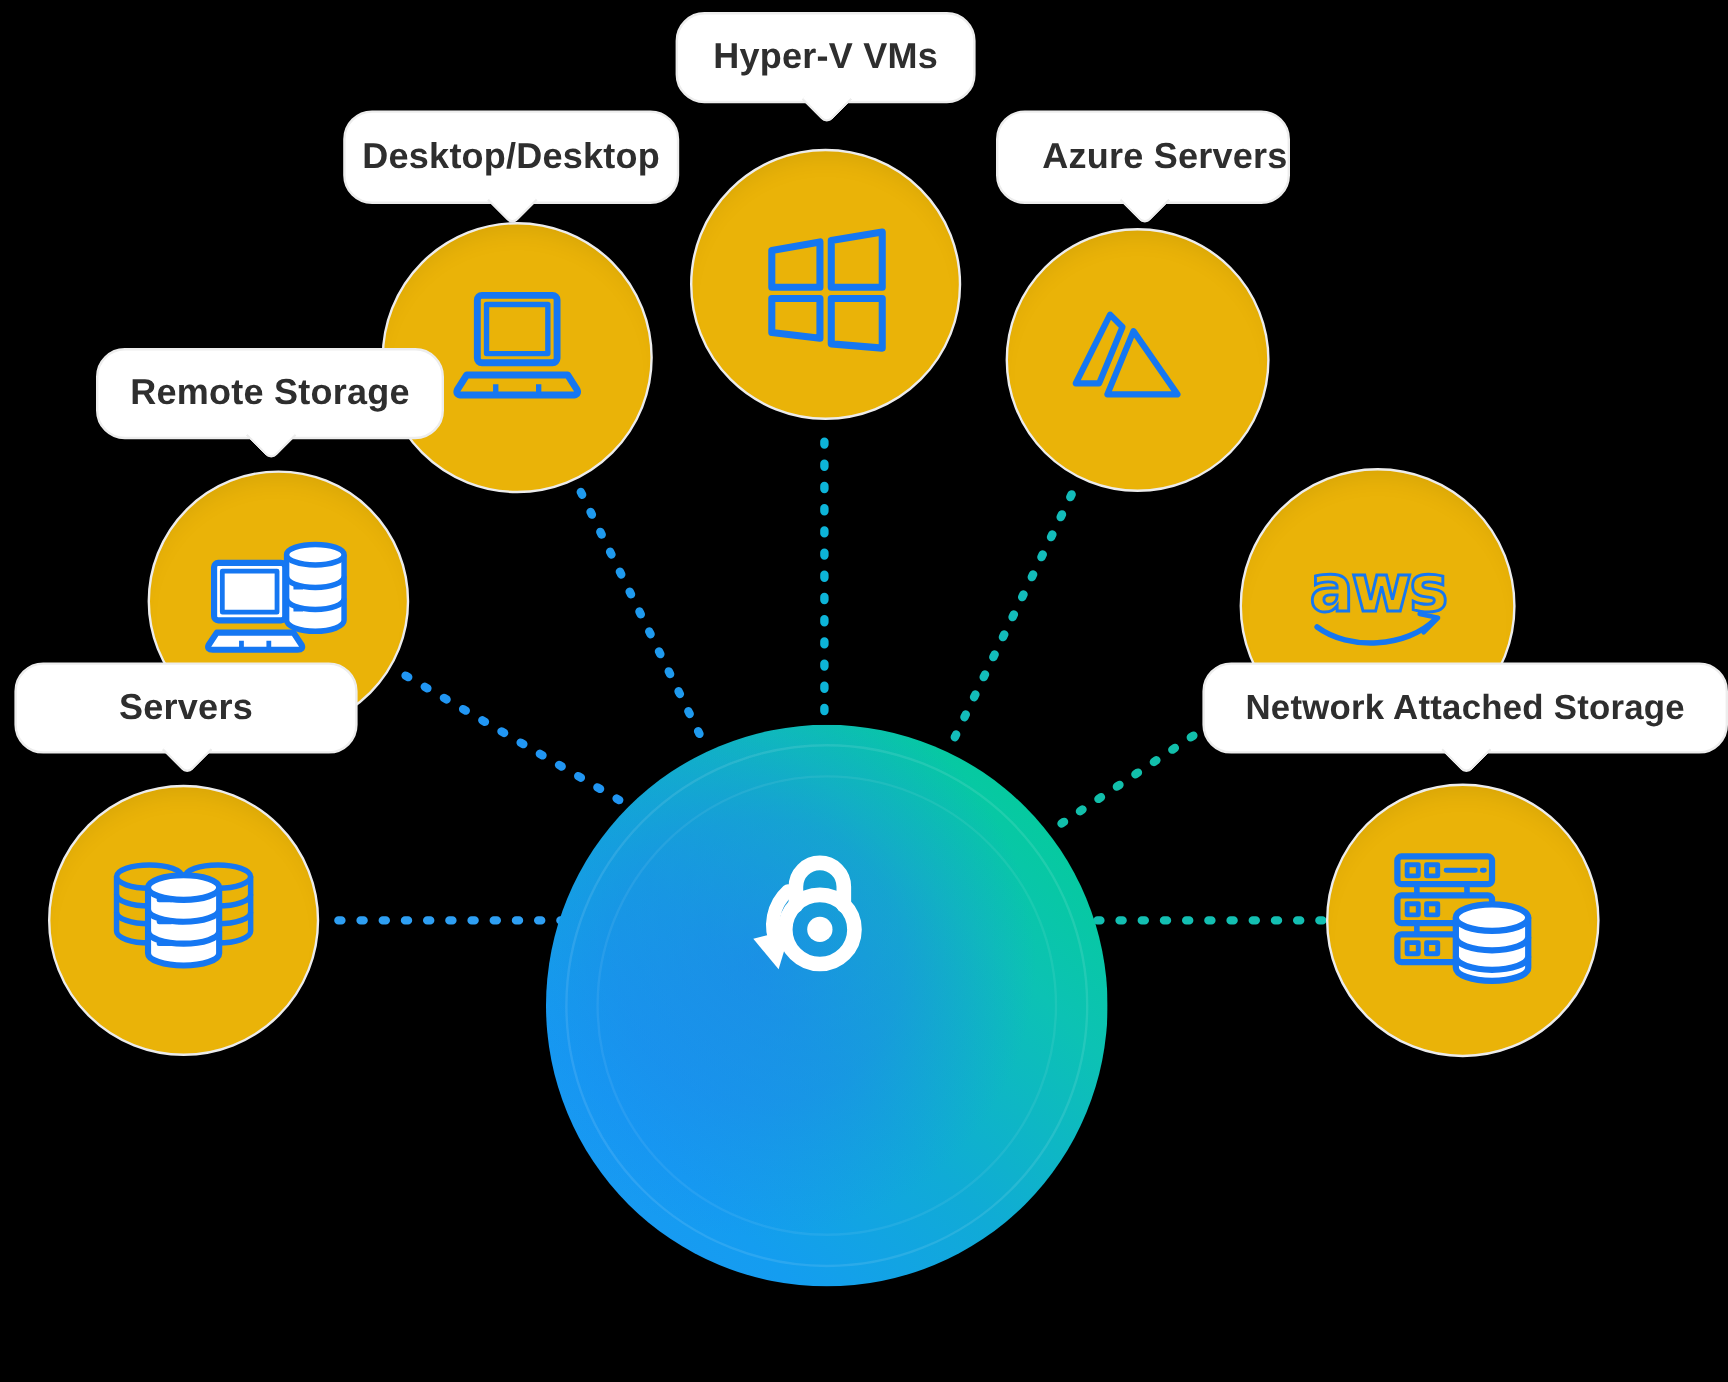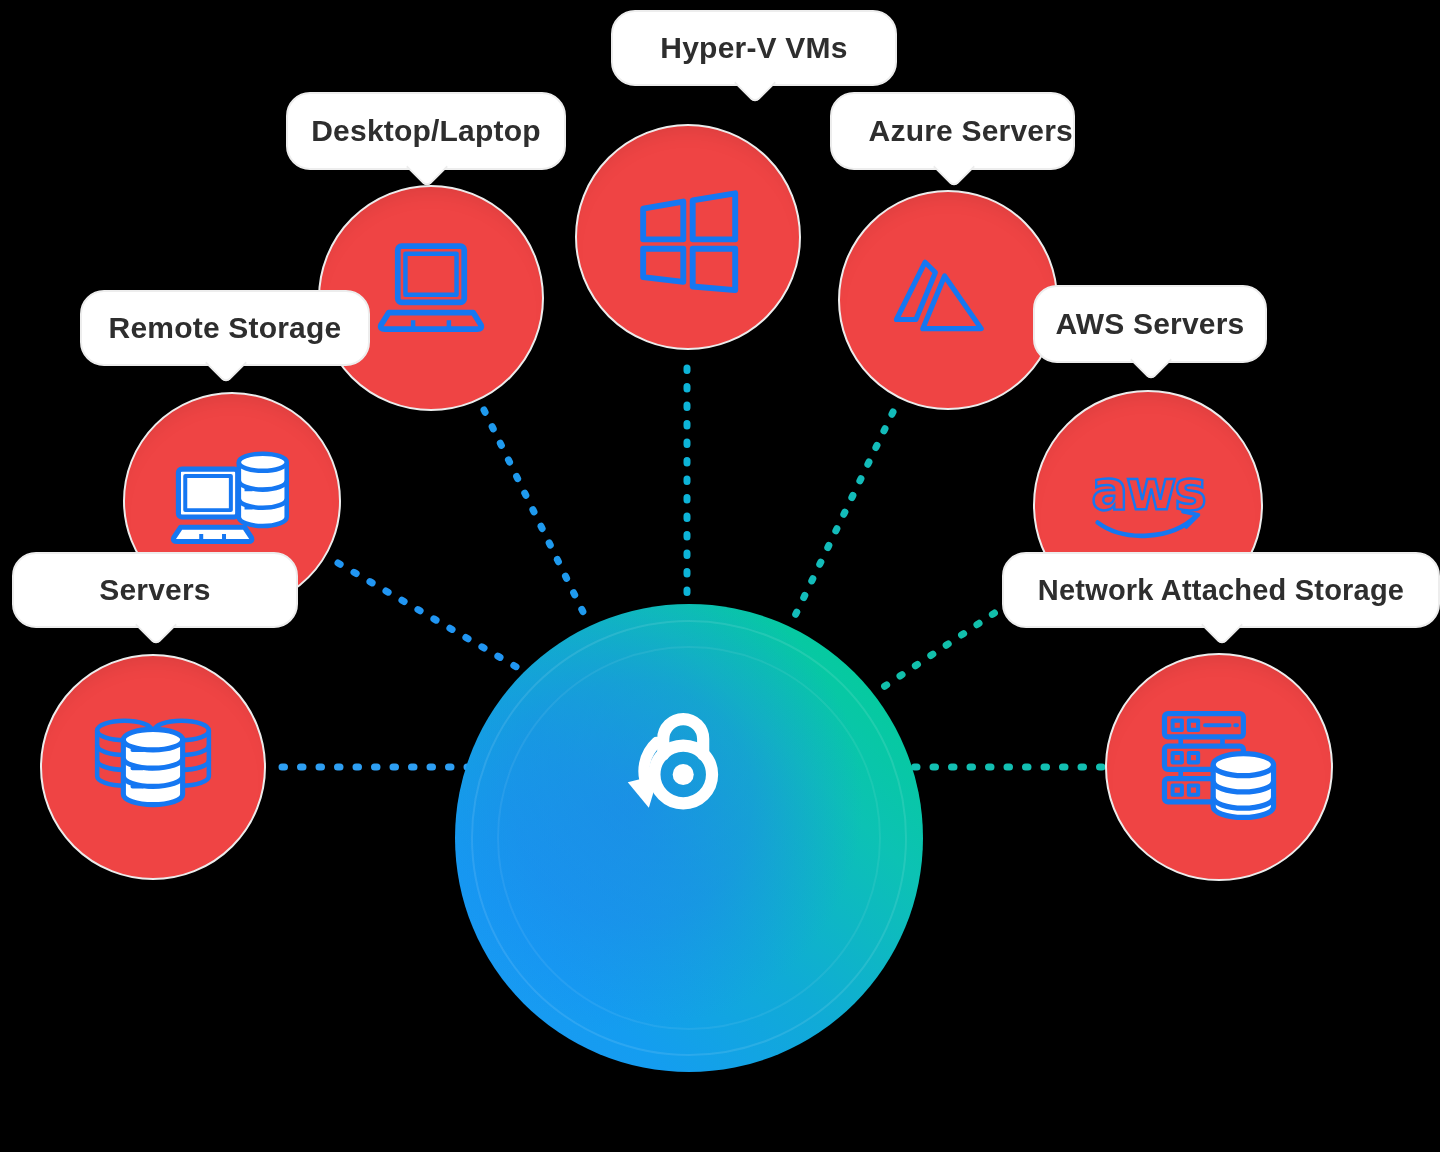--- a/index.html
+++ b/index.html
@@ -27,32 +27,32 @@
     z-index:3;
   }
   .bubble .tail {
     position:absolute; left:50%; bottom:-14px;
     width:28px; height:28px; margin-left:-14px;
     background:#fff;
     border-right:2px solid #ededed; border-bottom:2px solid #ededed;
     border-bottom-right-radius:7px;
     transform:rotate(45deg);
   }
-  #bubble-hyperv  { left:563px;  top:10px;  width:286px; height:76px;margin-left:48px; }
+  #bubble-hyperv  { left:563px;  top:10px;  width:250px; height:76px; }
   #bubble-desktop { left:286px;  top:92px;  width:280px; height:78px; }
   #bubble-azure   { left:830px;  top:92px;  width:245px; height:78px;justify-content:flex-end; }
   #bubble-remote  { left:80px;   top:290px; width:290px; height:76px; }
   #bubble-aws     { left:1033px; top:285px; width:234px; height:78px; }
   #bubble-servers { left:12px;   top:552px; width:286px; height:76px; }
   #bubble-nas     { left:1002px; top:552px; width:438px; height:76px; font-size:29px; }
 
   
   .node-circle {
     position:absolute;
-    background:#ef4444;
+    background:#eab308;
     border:2px solid #ececec;
     border-radius:50%;
     box-shadow: inset 0 16px 22px -14px rgba(0,0,0,0.10);
     display:flex; align-items:center; justify-content:center;
     box-sizing:border-box;
     z-index:2;
   }
   #circle-hyperv  { left:575px;  top:124px; width:226px; height:226px; }
   #circle-desktop { left:318px;  top:185px; width:226px; height:226px; }
   #circle-azure   { left:838px;  top:190px; width:220px; height:220px; }
@@ -94,33 +94,29 @@
       <line x1="282" y1="767" x2="468" y2="767" stroke="#2e9ff3"></line>
       <line x1="1102" y1="767" x2="912" y2="767" stroke="#13bfb2"></line>
     </g>
   </svg>
 
   <div class="bubble" id="bubble-hyperv">
     <span>Hyper-V VMs</span>
     <div class="tail"></div>
   </div>
   <div class="bubble" id="bubble-desktop">
-    <span>Desktop/Laptop</span>
+    <span>Desktop/Desktop</span>
     <div class="tail"></div>
   </div>
   <div class="bubble" id="bubble-azure">
     <span>Azure Servers</span>
     <div class="tail"></div>
   </div>
   <div class="bubble" id="bubble-remote">
     <span>Remote Storage</span>
-    <div class="tail"></div>
-  </div>
-  <div class="bubble" id="bubble-aws">
-    <span>AWS Servers</span>
     <div class="tail"></div>
   </div>
   <div class="bubble" id="bubble-servers">
     <span>Servers</span>
     <div class="tail"></div>
   </div>
   <div class="bubble" id="bubble-nas">
     <span>Network Attached Storage</span>
     <div class="tail"></div>
   </div>

